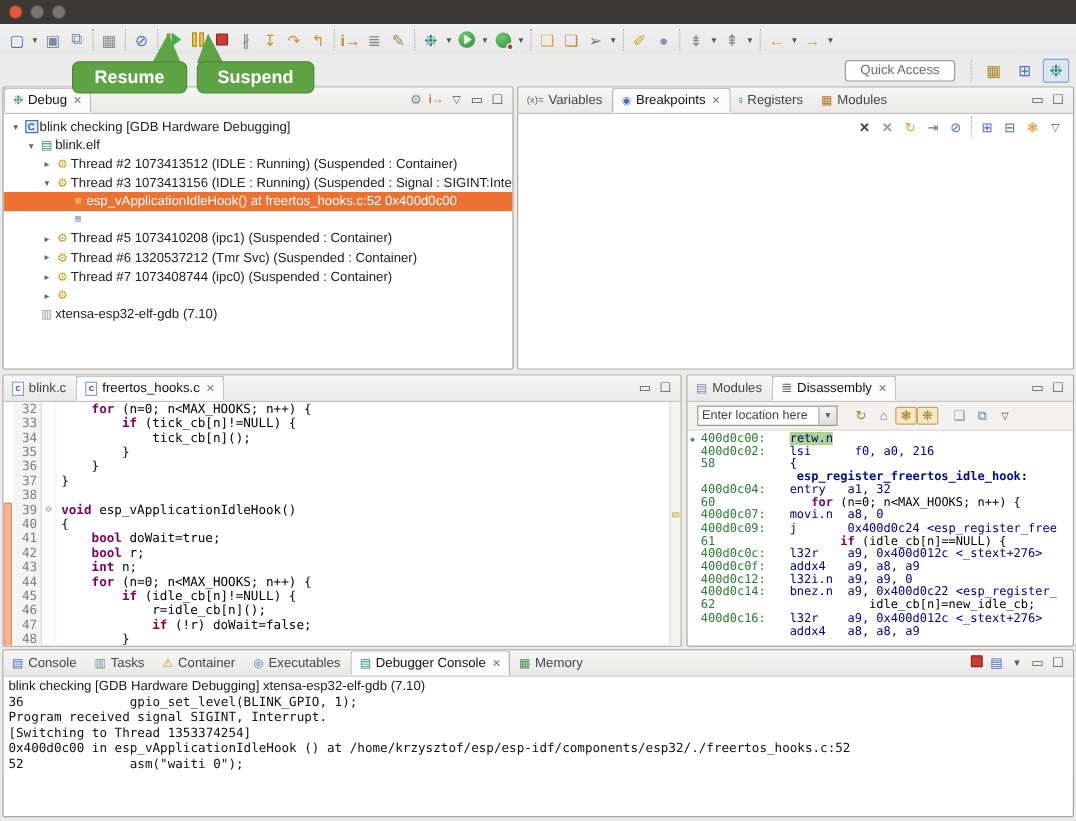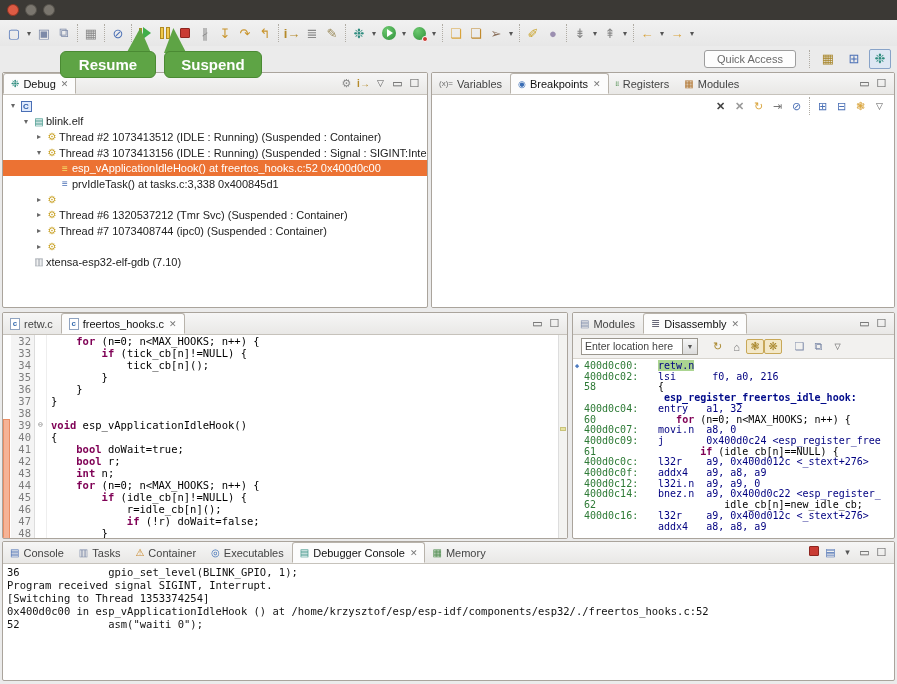--- a/index.html
+++ b/index.html
@@ -201,20 +201,21 @@
       <span class="tt small">▽</span>
       <span class="tt">▭</span>
       <span class="tt">☐</span>
     </div>
   </div>
   <div class="tree" id="debug-tree">
       <div class="trow">
         <span style="width:4px; flex:none;"></span>
         <span class="exp">▾</span>
         <span class="nic"><span class="launch-c">C</span></span>
+        <span>blink checking [GDB Hardware Debugging]</span>
       </div>
       <div class="trow">
         <span style="width:17px; flex:none;"></span>
         <span class="exp">▾</span>
         <span class="nic"><span style="color:#2f8c7f;">▤</span></span>
         <span>blink.elf</span>
       </div>
       <div class="trow">
         <span style="width:30px; flex:none;"></span>
         <span class="exp">▸</span>
@@ -230,26 +231,26 @@
       <div class="trow sel">
         <span style="width:43px; flex:none;"></span>
         <span class="exp"></span>
         <span class="nic"><span style="color:#f5e06a; font-weight:bold;">≡</span></span>
         <span>esp_vApplicationIdleHook() at freertos_hooks.c:52 0x400d0c00</span>
       </div>
       <div class="trow">
         <span style="width:43px; flex:none;"></span>
         <span class="exp"></span>
         <span class="nic"><span style="color:#4a6fb5; font-weight:bold;">≡</span></span>
-        <span>prvIdleTask() at tasks.c:3,338 0x400845d1</span>
       </div>
       <div class="trow">
         <span style="width:30px; flex:none;"></span>
         <span class="exp">▸</span>
         <span class="nic"><span style="color:#c9a227;">⚙</span></span>
+        <span>Thread #5 1073410208 (ipc1) (Suspended : Container)</span>
       </div>
       <div class="trow">
         <span style="width:30px; flex:none;"></span>
         <span class="exp">▸</span>
         <span class="nic"><span style="color:#c9a227;">⚙</span></span>
         <span>Thread #6 1320537212 (Tmr Svc) (Suspended : Container)</span>
       </div>
       <div class="trow">
         <span style="width:30px; flex:none;"></span>
         <span class="exp">▸</span>
@@ -307,21 +308,21 @@
     <span class="tt small">▽</span>
   </div>
   <div style="height:190px; background:#fff;"></div>
 </div>
 
 <div class="panel" style="left:2px; top:312px; width:566px; height:227px;">
   <div class="tabbar" id="editor-tabs">
       <div class="tab">
         <span class="cdoc">c</span>
         <span style="width:4px"></span>
-        <span>retw.c</span>
+        <span>blink.c</span>
       </div>
       <div class="tab sel">
         <span class="cdoc">c</span>
         <span style="width:4px"></span>
         <span>freertos_hooks.c</span>
         <span class="x">✕</span>
       </div>
       <div class="tab-tools">
         <span class="tt">▭</span>
         <span class="tt">☐</span>
@@ -435,15 +436,16 @@
       </div>
       <div class="tab-tools">
         <span class="tt"><span class="ic-term" style="display:inline-block;"></span></span>
         <span class="tt" style="color:#4a6fb5;">▤</span>
         <span class="tt small">▾</span>
         <span class="tt">▭</span>
         <span class="tt">☐</span>
       </div>
     </div>
   <div class="console-body">
+    <div class="console-head">blink checking [GDB Hardware Debugging] xtensa-esp32-elf-gdb (7.10)</div>
     <div class="console-lines" id="console-lines"><div>36              gpio_set_level(BLINK_GPIO, 1);</div><div></div><div>Program received signal SIGINT, Interrupt.</div><div>[Switching to Thread 1353374254]</div><div>0x400d0c00 in esp_vApplicationIdleHook () at /home/krzysztof/esp/esp-idf/components/esp32/./freertos_hooks.c:52</div><div>52              asm("waiti 0");</div></div>
   </div>
 </div>
 
 </body></html>

